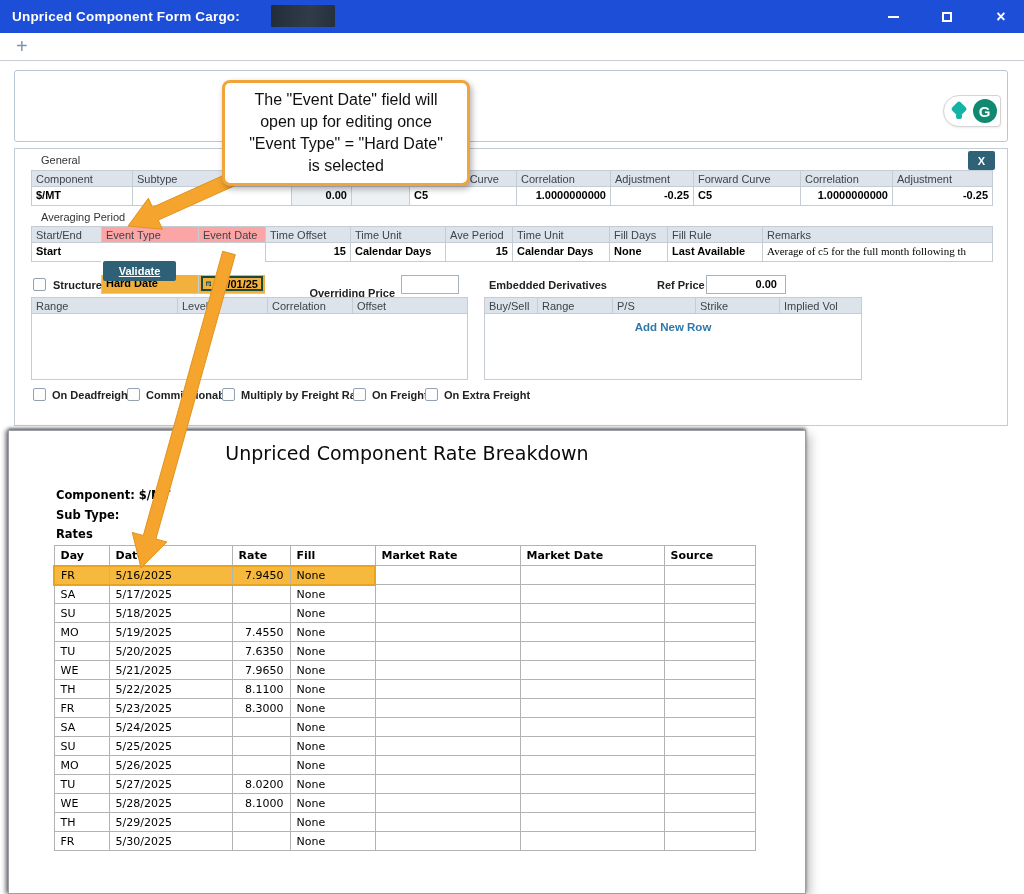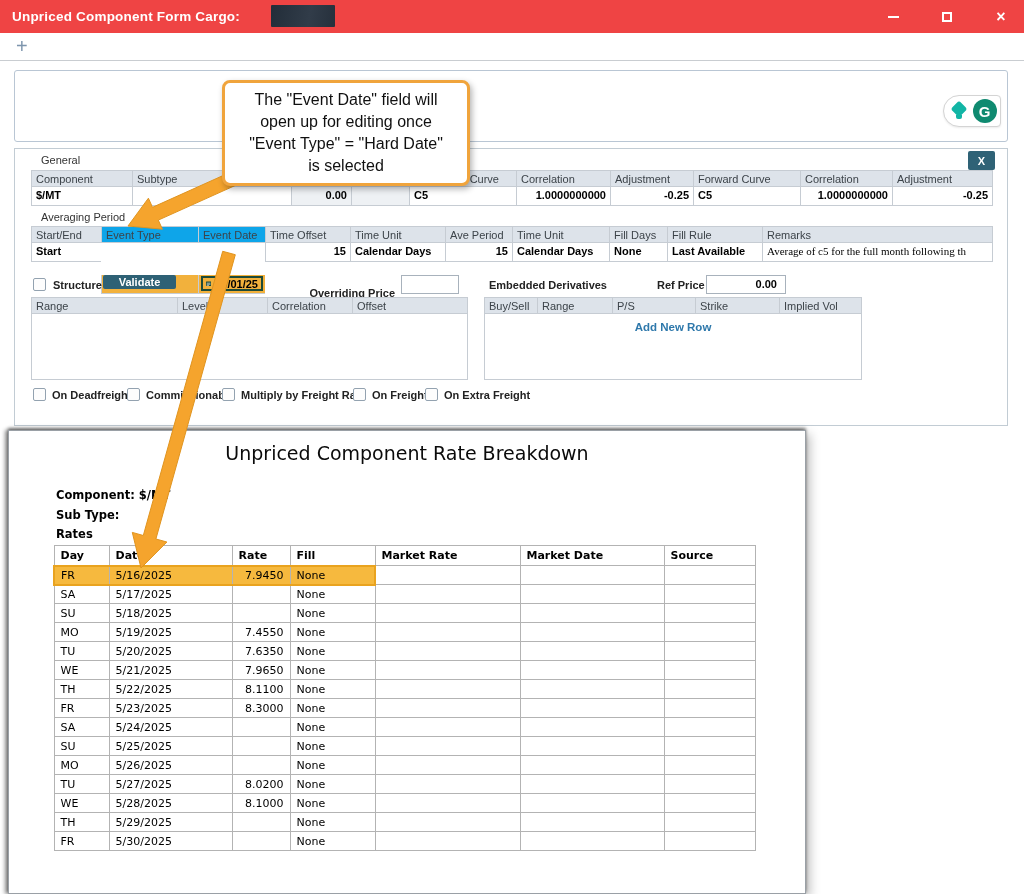--- a/index.html
+++ b/index.html
@@ -2,21 +2,21 @@
 <html><head>
 <meta charset="utf-8">
 <style>
   * { margin:0; padding:0; box-sizing:border-box; }
   html,body { width:1024px; height:894px; background:#ffffff; overflow:hidden;
     font-family:"Liberation Sans", sans-serif; }
   .screen { position:relative; width:1024px; height:894px; background:#fff; }
 
   
   .titlebar { position:absolute; left:0; top:0; width:1024px; height:33px;
-    background:#ef4444; display:flex; align-items:center; padding:8px 12px; }
+    background:#1d4ed8; display:flex; align-items:center; padding:8px 12px; }
   .titlebar .title { color:#fff; font-weight:bold; font-size:13.5px; letter-spacing:.2px; white-space:nowrap; }
   .redacted { position:absolute; left:271px; top:5px; width:64px; height:22px;
     background:linear-gradient(100deg,#222d39,#313c49 60%,#26303c); border-radius:1px; }
   .win-controls { position:absolute; right:14px; top:0; height:33px; display:flex; align-items:center; gap:36px; }
   .winbtn { width:18px; height:18px; display:flex; align-items:center; justify-content:center; cursor:default; }
   .glyph-min { width:11px; height:2px; background:#fff; }
   .glyph-max { width:10px; height:10px; border:2px solid #fff; }
   .glyph-close { color:#fff; font-size:16px; font-weight:bold; line-height:1; }
 
   
@@ -46,21 +46,21 @@
     background:#2f6276; color:#fff; font-size:11px; font-weight:bold;
     display:flex; align-items:center; justify-content:center; border-radius:2px; }
   .sec-label { position:absolute; font-size:11px; color:#333; }
 
   .gtable { position:absolute; font-size:11px; }
   .trow { display:grid; grid-template-columns:var(--cols); }
   .trow > * { border:1px solid #c6ccd3; border-right:none; padding:2px 4px; height:17px;
     white-space:nowrap; overflow:hidden; }
   .trow > *:last-child { border-right:1px solid #c6ccd3; }
   .hcell { background:#dde3ea; color:#3c4349; }
-  .hcell.hl { background:#0ea5e9; }
+  .hcell.hl { background:#fca5a5; }
   .vrow > * { border-top:none; height:19px; font-weight:bold; color:#000; background:#fff; }
   .vcell.r { text-align:right; }
   .vcell.dim { background:#eef1f4; }
   .vcell.hl { background:#f2b13c;margin-top:32px; }
   .vcell.remarks { font-weight:normal;font-family:Liberation Serif, serif; }
   .datecell { padding:1px 2px !important; }
   .datebox { display:flex; align-items:center; gap:4px; border:2px solid #1d4a38;
     height:15px; padding:0 3px; }
   .datebox span { font-weight:bold; font-size:11px; }
 
@@ -200,21 +200,21 @@
         <div class="vcell r">15</div>
         <div class="vcell">Calendar Days</div>
         <div class="vcell">None</div>
         <div class="vcell">Last Available</div>
         <div class="vcell remarks">Average of c5 for the full month following th</div>
       </div>
     </div>
 
     <span class="checkbox" style="left:18px; top:129px;"></span>
     <span class="ctl-label" style="left:38px; top:130px;">Structure</span>
-    <div class="validate-btn" style="left:88px; top:126px; width:73px; height:14px;">Validate</div>
+    <div class="validate-btn" style="left:88px; top:112px; width:73px; height:20px;text-decoration:underline;">Validate</div>
     <span class="ctl-label" style="left:280px; top:130px; width:100px; text-align:right;margin-top:8px;">Overriding Price</span>
     <div class="inputbox" style="left:386px; top:126px; width:58px; height:19px;"></div>
     <span class="ctl-label" style="left:474px; top:130px;">Embedded Derivatives</span>
     <span class="ctl-label" style="left:642px; top:130px;">Ref Price</span>
     <div class="inputbox" style="left:691px; top:126px; width:80px; height:19px;">0.00</div>
 
     <div class="subtable" style="left:16px; top:148px; width:437px; height:83px;">
       <div class="trow" style="--cols:146px 90px 85px 116px;">
           <div class="hcell">Range</div>
           <div class="hcell">Level</div>

